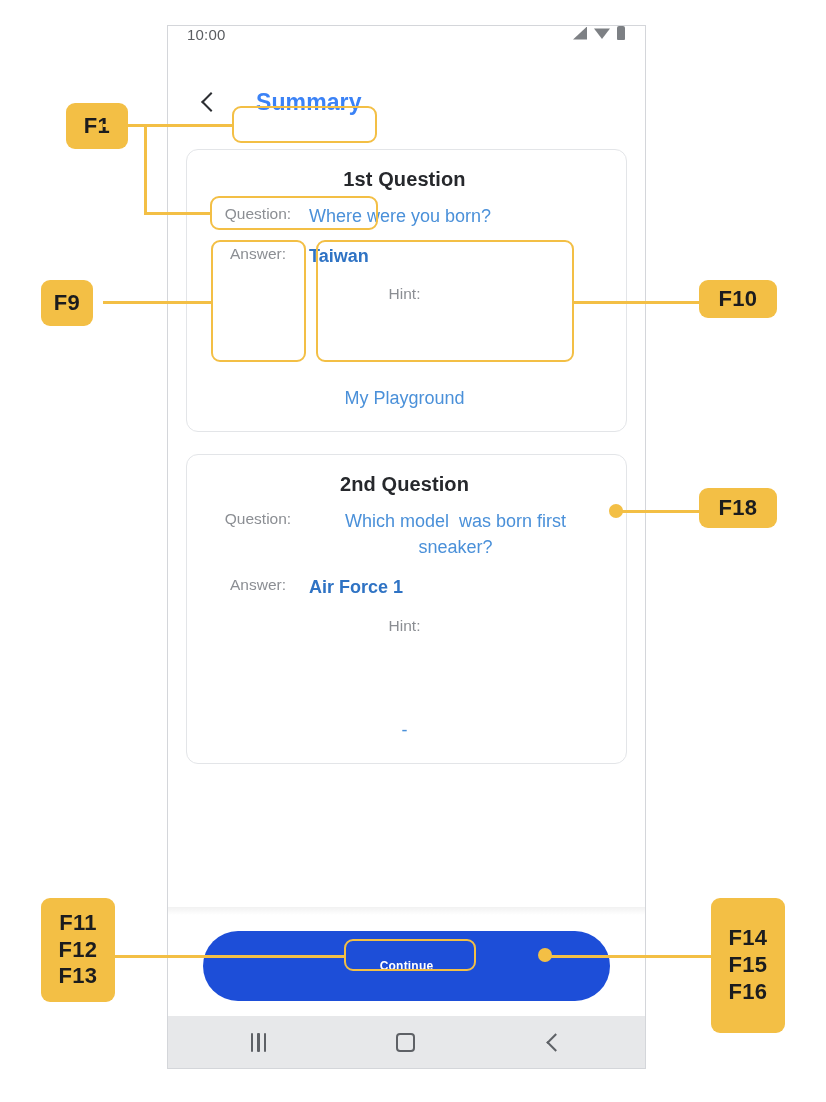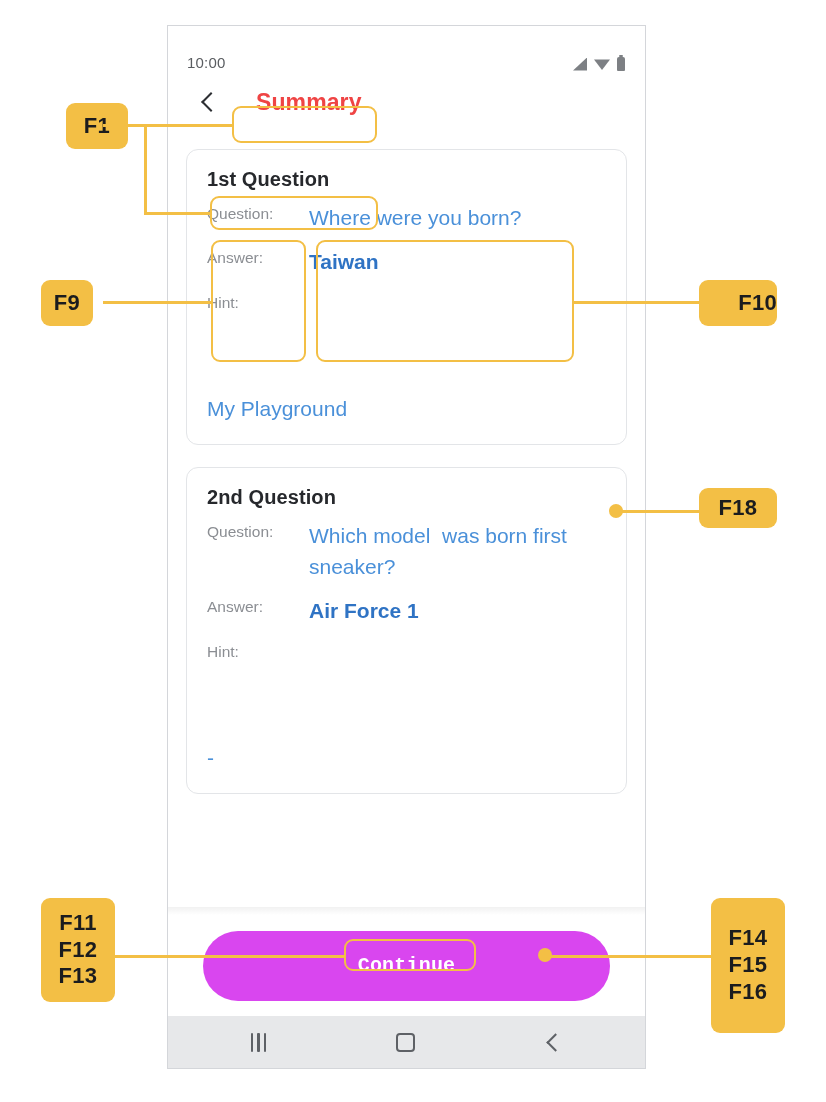--- a/index.html
+++ b/index.html
@@ -27,21 +27,21 @@
     overflow: hidden;
     display: flex;
     flex-direction: column;
   }
 
   
   .statusbar {
     height: 45px;
     flex: 0 0 45px;
     display: flex;
-    align-items: flex-end;
+    align-items: flex-start;
     justify-content: space-between;
     padding: 0 20px 0 19px;
     gap: 13px;
   }
   .status-time {
     font-size: 15px;
     color: #5a5d61;
     letter-spacing: .2px;
   }
   .status-icons {
@@ -91,60 +91,61 @@
     position: absolute;
     left: 8px; top: 5px;
     width: 12px; height: 12px;
     border-left: 2.6px solid #2d2f33;
     border-bottom: 2.6px solid #2d2f33;
     transform: rotate(45deg);
   }
   .appbar-title {
     font-size: 23px;
     font-weight: 700;
-    color: #ef4444;
+    color: #3b82f6;
     margin-left: 36px;
     letter-spacing: .1px;
   }
 
   
   .screen-body {
     flex: 1 1 auto;
     position: relative;
     padding: 16px 18px 0 18px;
     background: #ffffff;
   }
 
   .qcard {
     background: #ffffff;
     border: 1px solid #e3e5e8;
     border-radius: 12px;
     padding: 18px 24px 20px 20px;
     margin-bottom: 22px;
+    text-align: center;
   }
   .qcard-title {
     font-size: 20px;
     font-weight: 700;
     color: #26282c;
     margin-bottom: 12px;
     letter-spacing: .1px;
   }
   .qrow {
     display: flex;
     margin-bottom: 14px;
   }
   .qrow:last-child { margin-bottom: 0; flex-direction: column; }
   .qlabel {
     flex: 0 0 102px;
     font-size: 15.5px;
     color: #8b8e93;
     line-height: 1.45;
   }
   .qvalue {
-    font-size: 21px;
+    font-size: 18px;
     line-height: 1.45;
     color: #4a90d9;
     white-space: pre-wrap;
   }
   .qvalue.answer {
     font-weight: 700;
     color: #2f73c4;
   }
   .qvalue.hint { color: #4a90d9; }
 
@@ -158,27 +159,27 @@
     flex: 0 0 101px;
     background: #ffffff;
     display: flex;
     align-items: center;
     justify-content: center;
     padding: 0 35px;
   }
   .continue-btn {
     width: 100%;
     height: 70px;
-    background: #d946ef;
+    background: #1d4ed8;
     border-radius: 36px;
     border: none;
     color: #ffffff;
-    font-size: 20px;
-    font-weight: 700;
-    font-family: Liberation Mono, monospace;
+    font-size: 12px;
+    font-weight: 700;
+    font-family: Liberation Sans, sans-serif;
     cursor: pointer;
     letter-spacing: .2px;
   }
 
   
   .navbar {
     flex: 0 0 52px;
     background: #e7e8ea;
     display: flex;
     align-items: center;
@@ -353,21 +354,21 @@
 
     <div class="hl" style="left:210px; top:196px; width:168px; height:34px;"></div>
 
     <div class="badge" style="left:41px; top:280px; width:52px; height:46px;">
       <span>F9</span>
     </div>
     <div class="conn conn-h" style="left:103px; top:301px; width:109px;"></div>
 
     <div class="hl" style="left:211px; top:240px; width:95px; height:122px;"></div>
 
-    <div class="badge" style="left:699px; top:280px; width:78px; height:46px;align-items:flex-end;">
+    <div class="badge" style="left:699px; top:280px; width:78px; height:38px;">
       <span>F10</span>
     </div>
     <div class="conn conn-h" style="left:573px; top:301px; width:126px;"></div>
 
     <div class="hl" style="left:316px; top:240px; width:258px; height:122px;"></div>
 
     <div class="badge" style="left:699px; top:488px; width:78px; height:40px;">
       <span>F18</span>
     </div>
     <div class="conn conn-h" style="left:616px; top:510px; width:83px;"></div>

